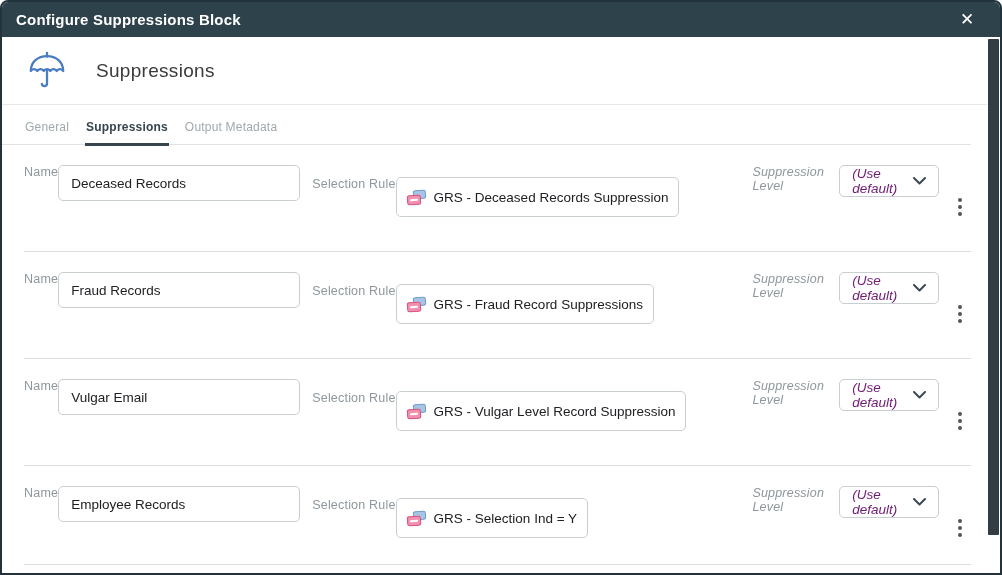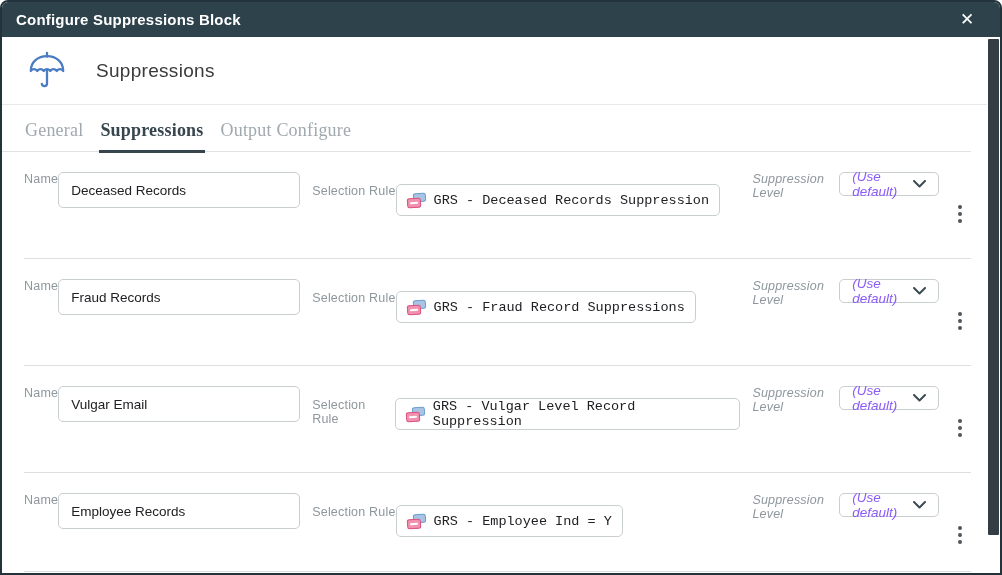--- a/index.html
+++ b/index.html
@@ -31,22 +31,22 @@
   }
   .umbrella { width:42px; height:46px; flex:0 0 auto; }
   .heading-title { font-size:19px; color:#3a3a3a; margin-left:28px; letter-spacing:.3px; }
 
   
   .tabs {
     display:flex; column-gap:15px; padding:0 29px 0 22px; margin-top:9px;
     border-bottom:1px solid #e2e2e2; margin-right:29px; margin-left:0;
   }
   .tab {
-    font-size:18px; color:#9fa9ae; padding:6px 1px 9px 1px; cursor:pointer;
-    border-bottom:3px solid transparent; margin-bottom:-2px; letter-spacing:.2px;font-family:Liberation Serif, serif;
+    font-size:12px; color:#9fa9ae; padding:6px 1px 9px 1px; cursor:pointer;
+    border-bottom:3px solid transparent; margin-bottom:-2px; letter-spacing:.2px;
   }
   .tab.active { color:#36454e; font-weight:700; border-bottom-color:#36454e; }
 
   
   .rows { padding-left:22px; margin-right:29px; }
   .row {
     height:107px; border-bottom:1px solid #dedede;
     padding-top:20px; display:flex; align-items:flex-start;
   }
   .row:last-child { height:99px; }
@@ -55,43 +55,43 @@
   .field-name  { width:278px; margin-right:12px; }
   .field-rule  { width:431px; margin-right:12px;margin-top:12px; }
   .field-level { width:188px;font-style:italic; }
 
   .text-input {
     height:36px; width:100%; border:1px solid #c9ced1; border-radius:5px;
     font-family:"Liberation Sans", sans-serif; font-size:13.5px; color:#202124;
     padding:12px 12px; outline:none; background:#fff;
   }
   .rule-box {
-    height:32px; border:1px solid #c9ced1; border-radius:5px; background:#fff;
+    height:40px; border:1px solid #c9ced1; border-radius:5px; background:#fff;
     display:flex; align-items:center; padding:0 10px; cursor:pointer;
-    font-size:13.5px; color:#202124;font-family:Liberation Mono, monospace;
+    font-size:13.5px; color:#202124;
   }
   .rule-cards { position:relative; width:19px; height:15px; margin-right:8px; flex:0 0 auto; }
   .card { position:absolute; border-radius:2.5px; }
   .card.back {
     right:0; top:0; width:13px; height:9px;
     background:#a8c4e4; border:1px solid #6f9ccb; transform:rotate(-4deg);
   }
   .card.front {
     left:0; bottom:0; width:14px; height:9.5px;
     background:#f191af; border:1px solid #d9517e; transform:rotate(-4deg);
   }
   .card.front::after {
     content:""; position:absolute; left:2px; right:2px; top:3px; height:2px;
     background:#fff; border-radius:1px;
   }
 
   .select-box {
-    height:24px; border:1px solid #c9ced1; border-radius:5px; background:#fff;
+    height:32px; border:1px solid #c9ced1; border-radius:5px; background:#fff;
     display:flex; align-items:center; justify-content:space-between;
-    padding:0 12px; cursor:pointer; font-size:13.5px; color:#8b5cf6;
+    padding:0 12px; cursor:pointer; font-size:13.5px; color:#701a75;
   }
   .chevron svg { display:block; }
 
   .kebab {
     width:22px; height:36px; margin-top:24px; margin-left:10px;
     display:flex; flex-direction:column; align-items:center; justify-content:center;
     row-gap:3px; cursor:pointer;
   }
   .kebab i { width:4px; height:4px; border-radius:50%; background:#4d565b; display:block; }
 
@@ -119,21 +119,21 @@
       <path d="M22 4 L22 8"></path>
       <path d="M5 23 C5 13.5 12.5 7.5 22 7.5 C31.5 7.5 39 13.5 39 23 Q35.6 19.2 32.2 23 Q28.8 19.2 25.4 23 Q22 19.2 18.6 23 Q15.2 19.2 11.8 23 Q8.4 19.2 5 23 Z"></path>
       <path d="M22 23 L22 36 C22 39.6 16.6 39.6 16.6 36.4"></path>
     </svg>
     <span class="heading-title">Suppressions</span>
   </div>
 
   <div class="tabs">
     <span class="tab">General</span>
     <span class="tab active">Suppressions</span>
-    <span class="tab">Output Configure</span>
+    <span class="tab">Output Metadata</span>
   </div>
 
   <div class="rows">
 
     <div class="row">
       <div class="field field-name">
         <span class="field-label">Name</span>
         <input class="text-input" value="Deceased Records" style="">
       </div>
       <div class="field field-rule">
@@ -235,21 +235,21 @@
         <span class="field-label">Name</span>
         <input class="text-input" value="Employee Records" style="">
       </div>
       <div class="field field-rule">
         <span class="field-label">Selection Rule</span>
         <div class="rule-box">
           <span class="rule-cards">
               <span class="card back"></span>
               <span class="card front"></span>
             </span>
-          <span>GRS - Employee Ind = Y</span>
+          <span>GRS - Selection Ind = Y</span>
         </div>
       </div>
       <div class="field field-level">
         <span class="field-label">Suppression Level</span>
         <div class="select-box">
           <span>(Use default)</span>
           <span class="chevron">
             <svg width="13" height="8" viewBox="0 0 13 8">
                 <path d="M1 1 L6.5 6.5 L12 1" stroke="#3c4a52" stroke-width="2" fill="none" stroke-linecap="round" stroke-linejoin="round"></path>
               </svg>

